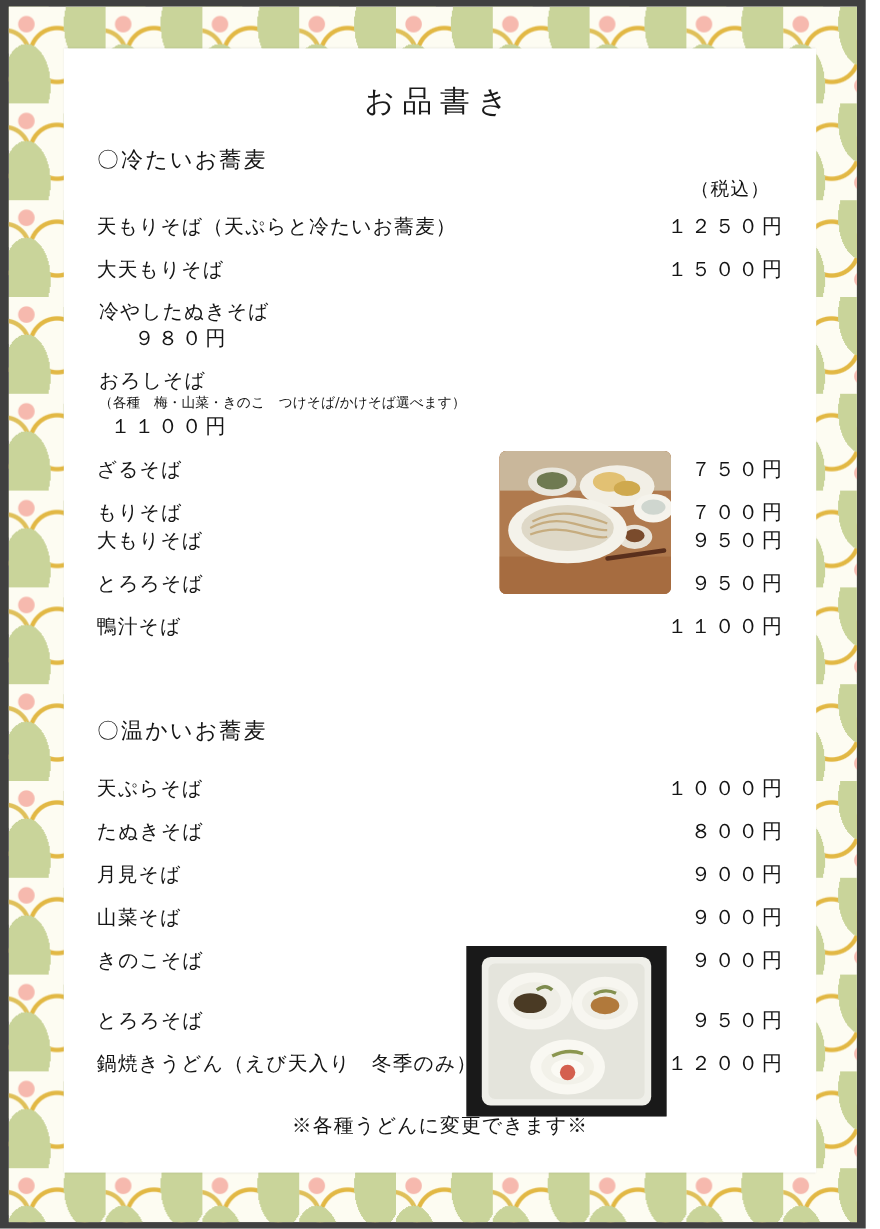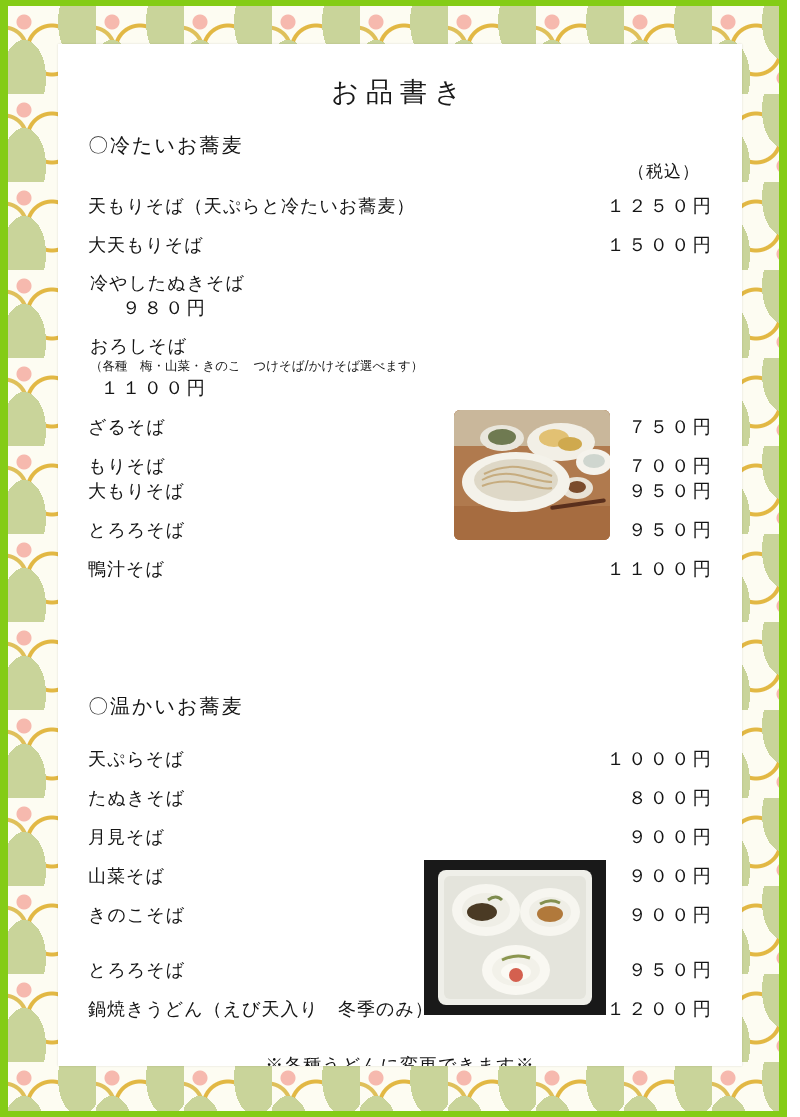--- a/index.html
+++ b/index.html
@@ -12,21 +12,21 @@
     background: #ffffff;
     font-family: "Liberation Serif", serif;
     overflow: hidden;
   }
 
   
   .page {
     position: relative;
     width: 787px;
     height: 1117px;
-    background: #84cc16;
+    background: #404040;
     box-sizing: border-box;
   }
 
   .border-frame {
     position: absolute;
     left: 8px;
     top: 6px;
     right: 8px;
     bottom: 6px;
     background:
@@ -229,21 +229,21 @@
         <span class="item-price">９５０円</span>
       </li>
       <li class="menu-row" style="margin-bottom:14px;">
         <span class="item-name">鴨汁そば</span>
         <span class="item-note"></span>
         <span class="spacer"></span>
         <span class="item-price">１１００円</span>
       </li>
     </ul>
 
-    <div class="section-head" style="margin-top:112px;font-family:Liberation Serif, serif;">〇温かいお蕎麦</div>
+    <div class="section-head" style="margin-top:70px;font-family:Liberation Serif, serif;">〇温かいお蕎麦</div>
 
     <ul class="menu-list" style="margin-top:26px;">
       <li class="menu-row" style="margin-bottom:14px;">
         <span class="item-name">天ぷらそば</span>
         <span class="spacer"></span>
         <span class="item-price">１０００円</span>
       </li>
       <li class="menu-row" style="margin-bottom:14px;">
         <span class="item-name">たぬきそば</span>
         <span class="spacer"></span>

